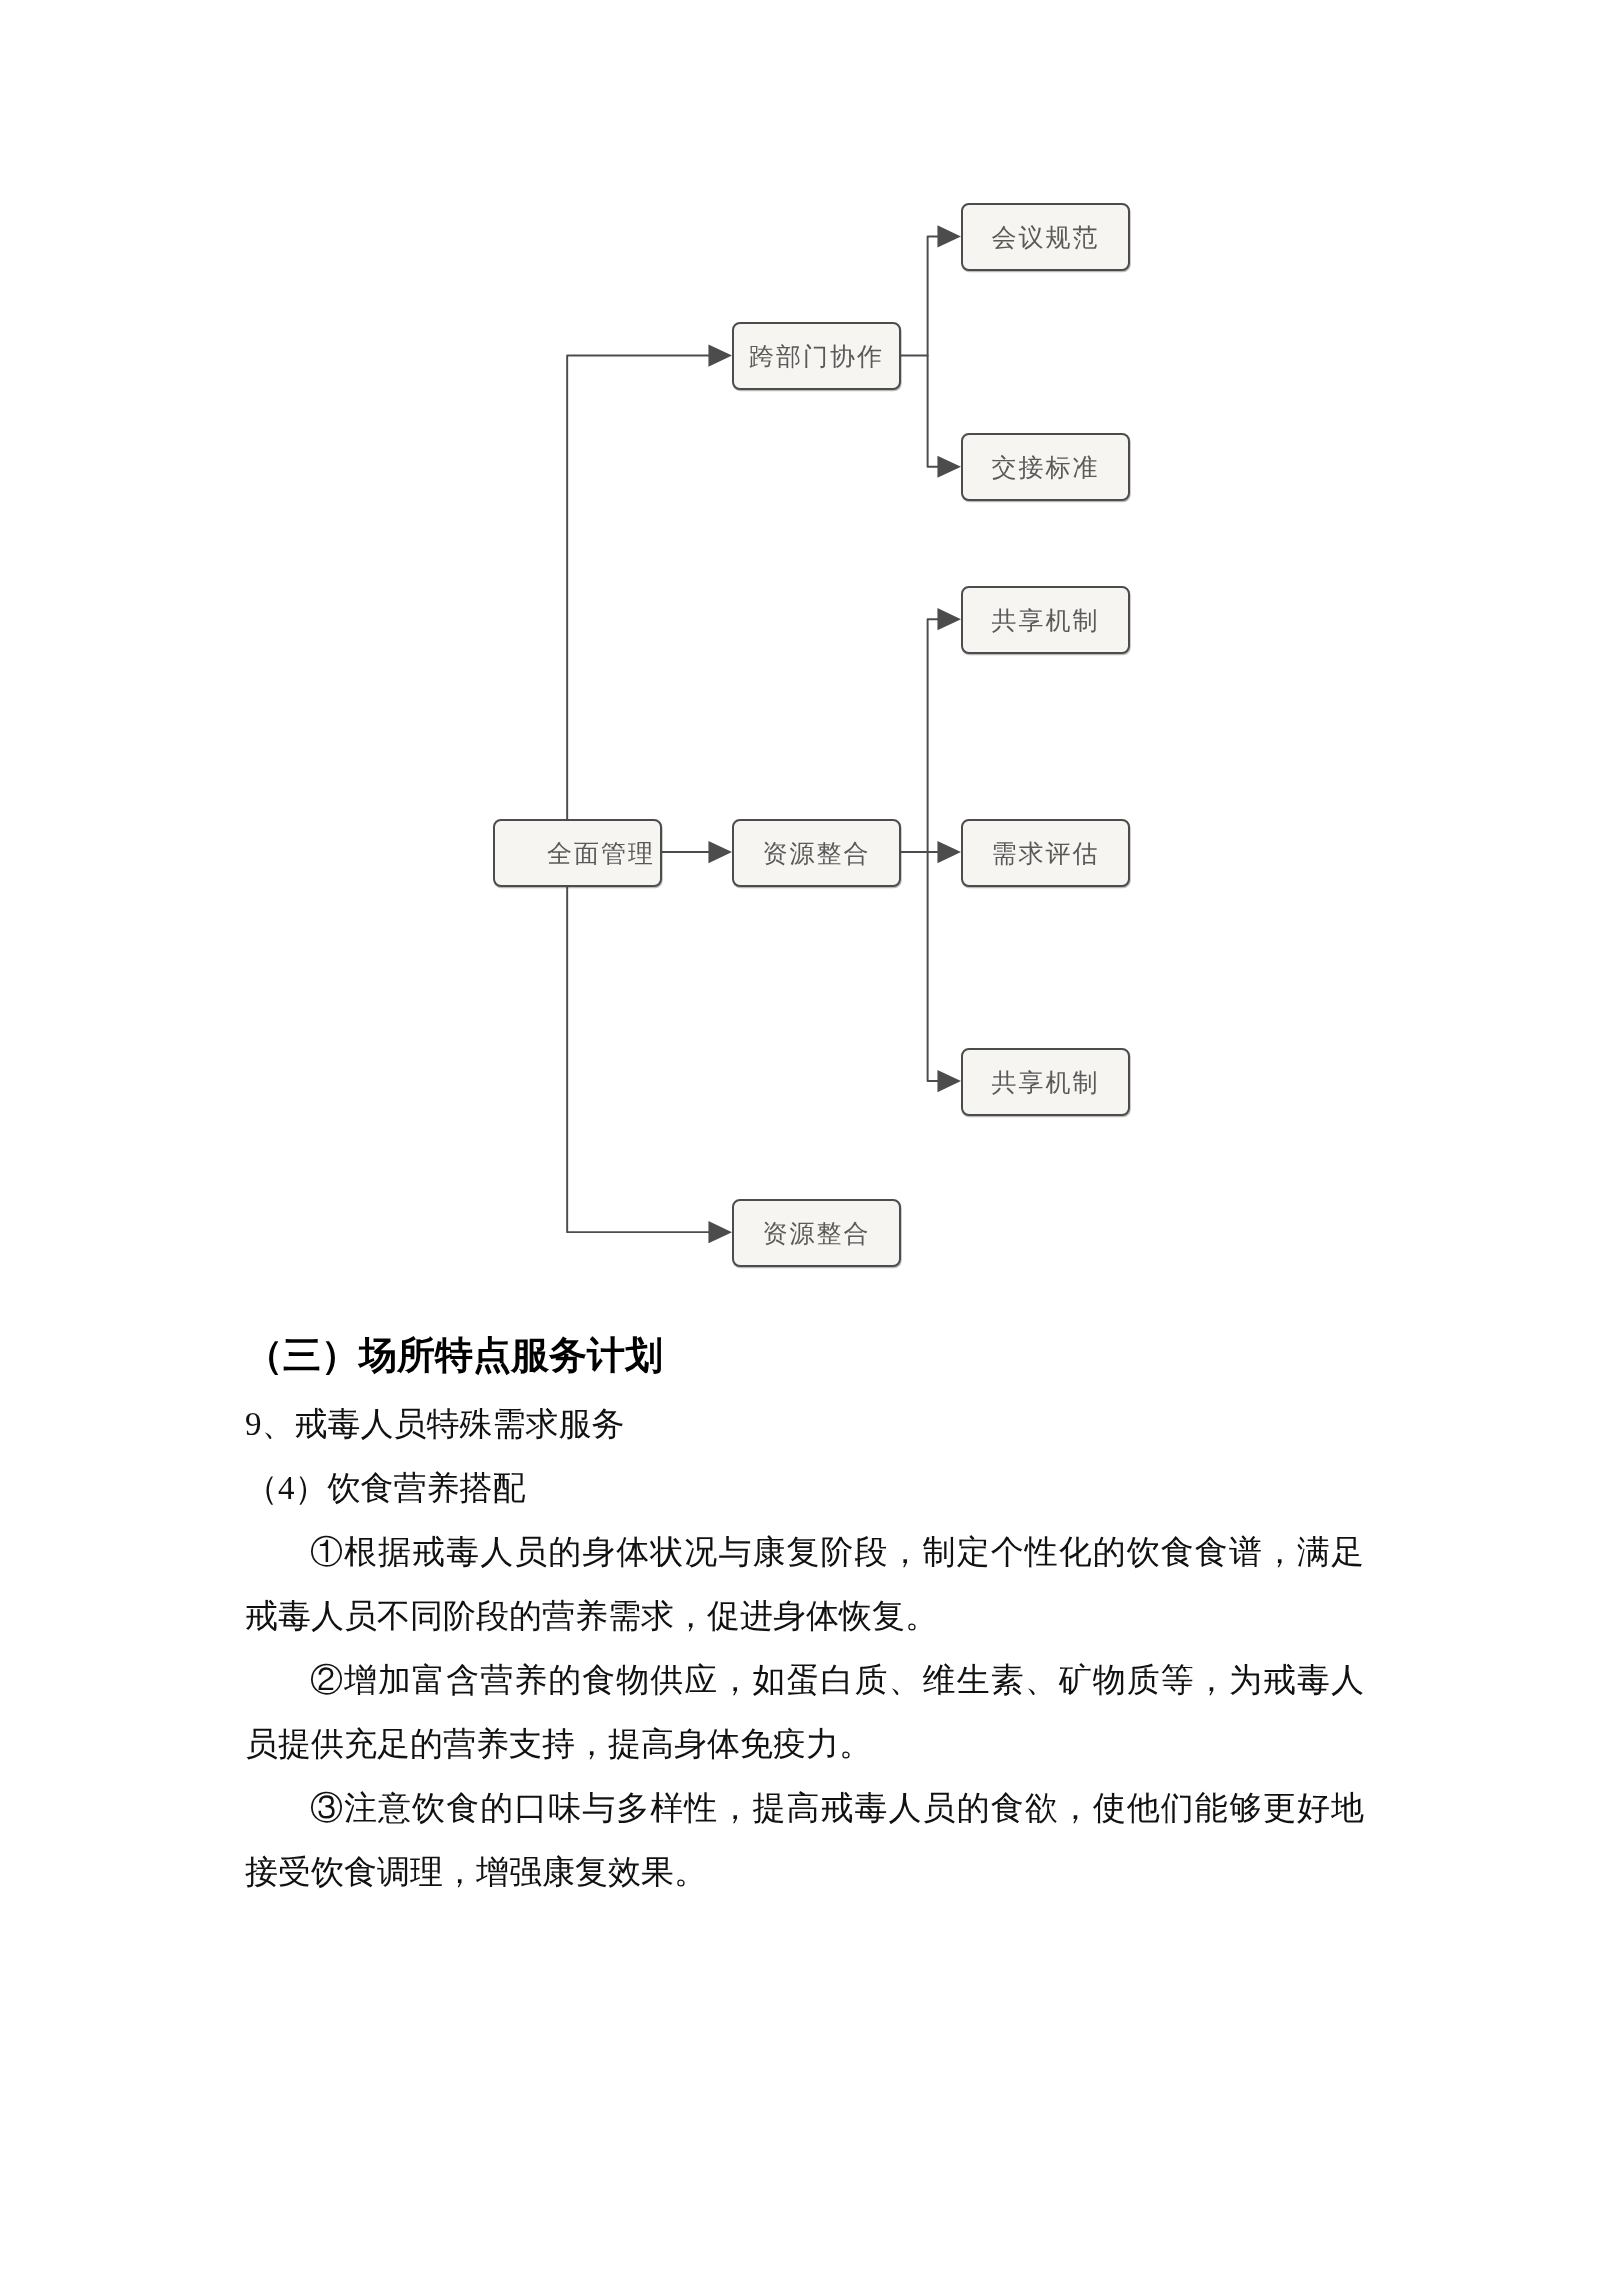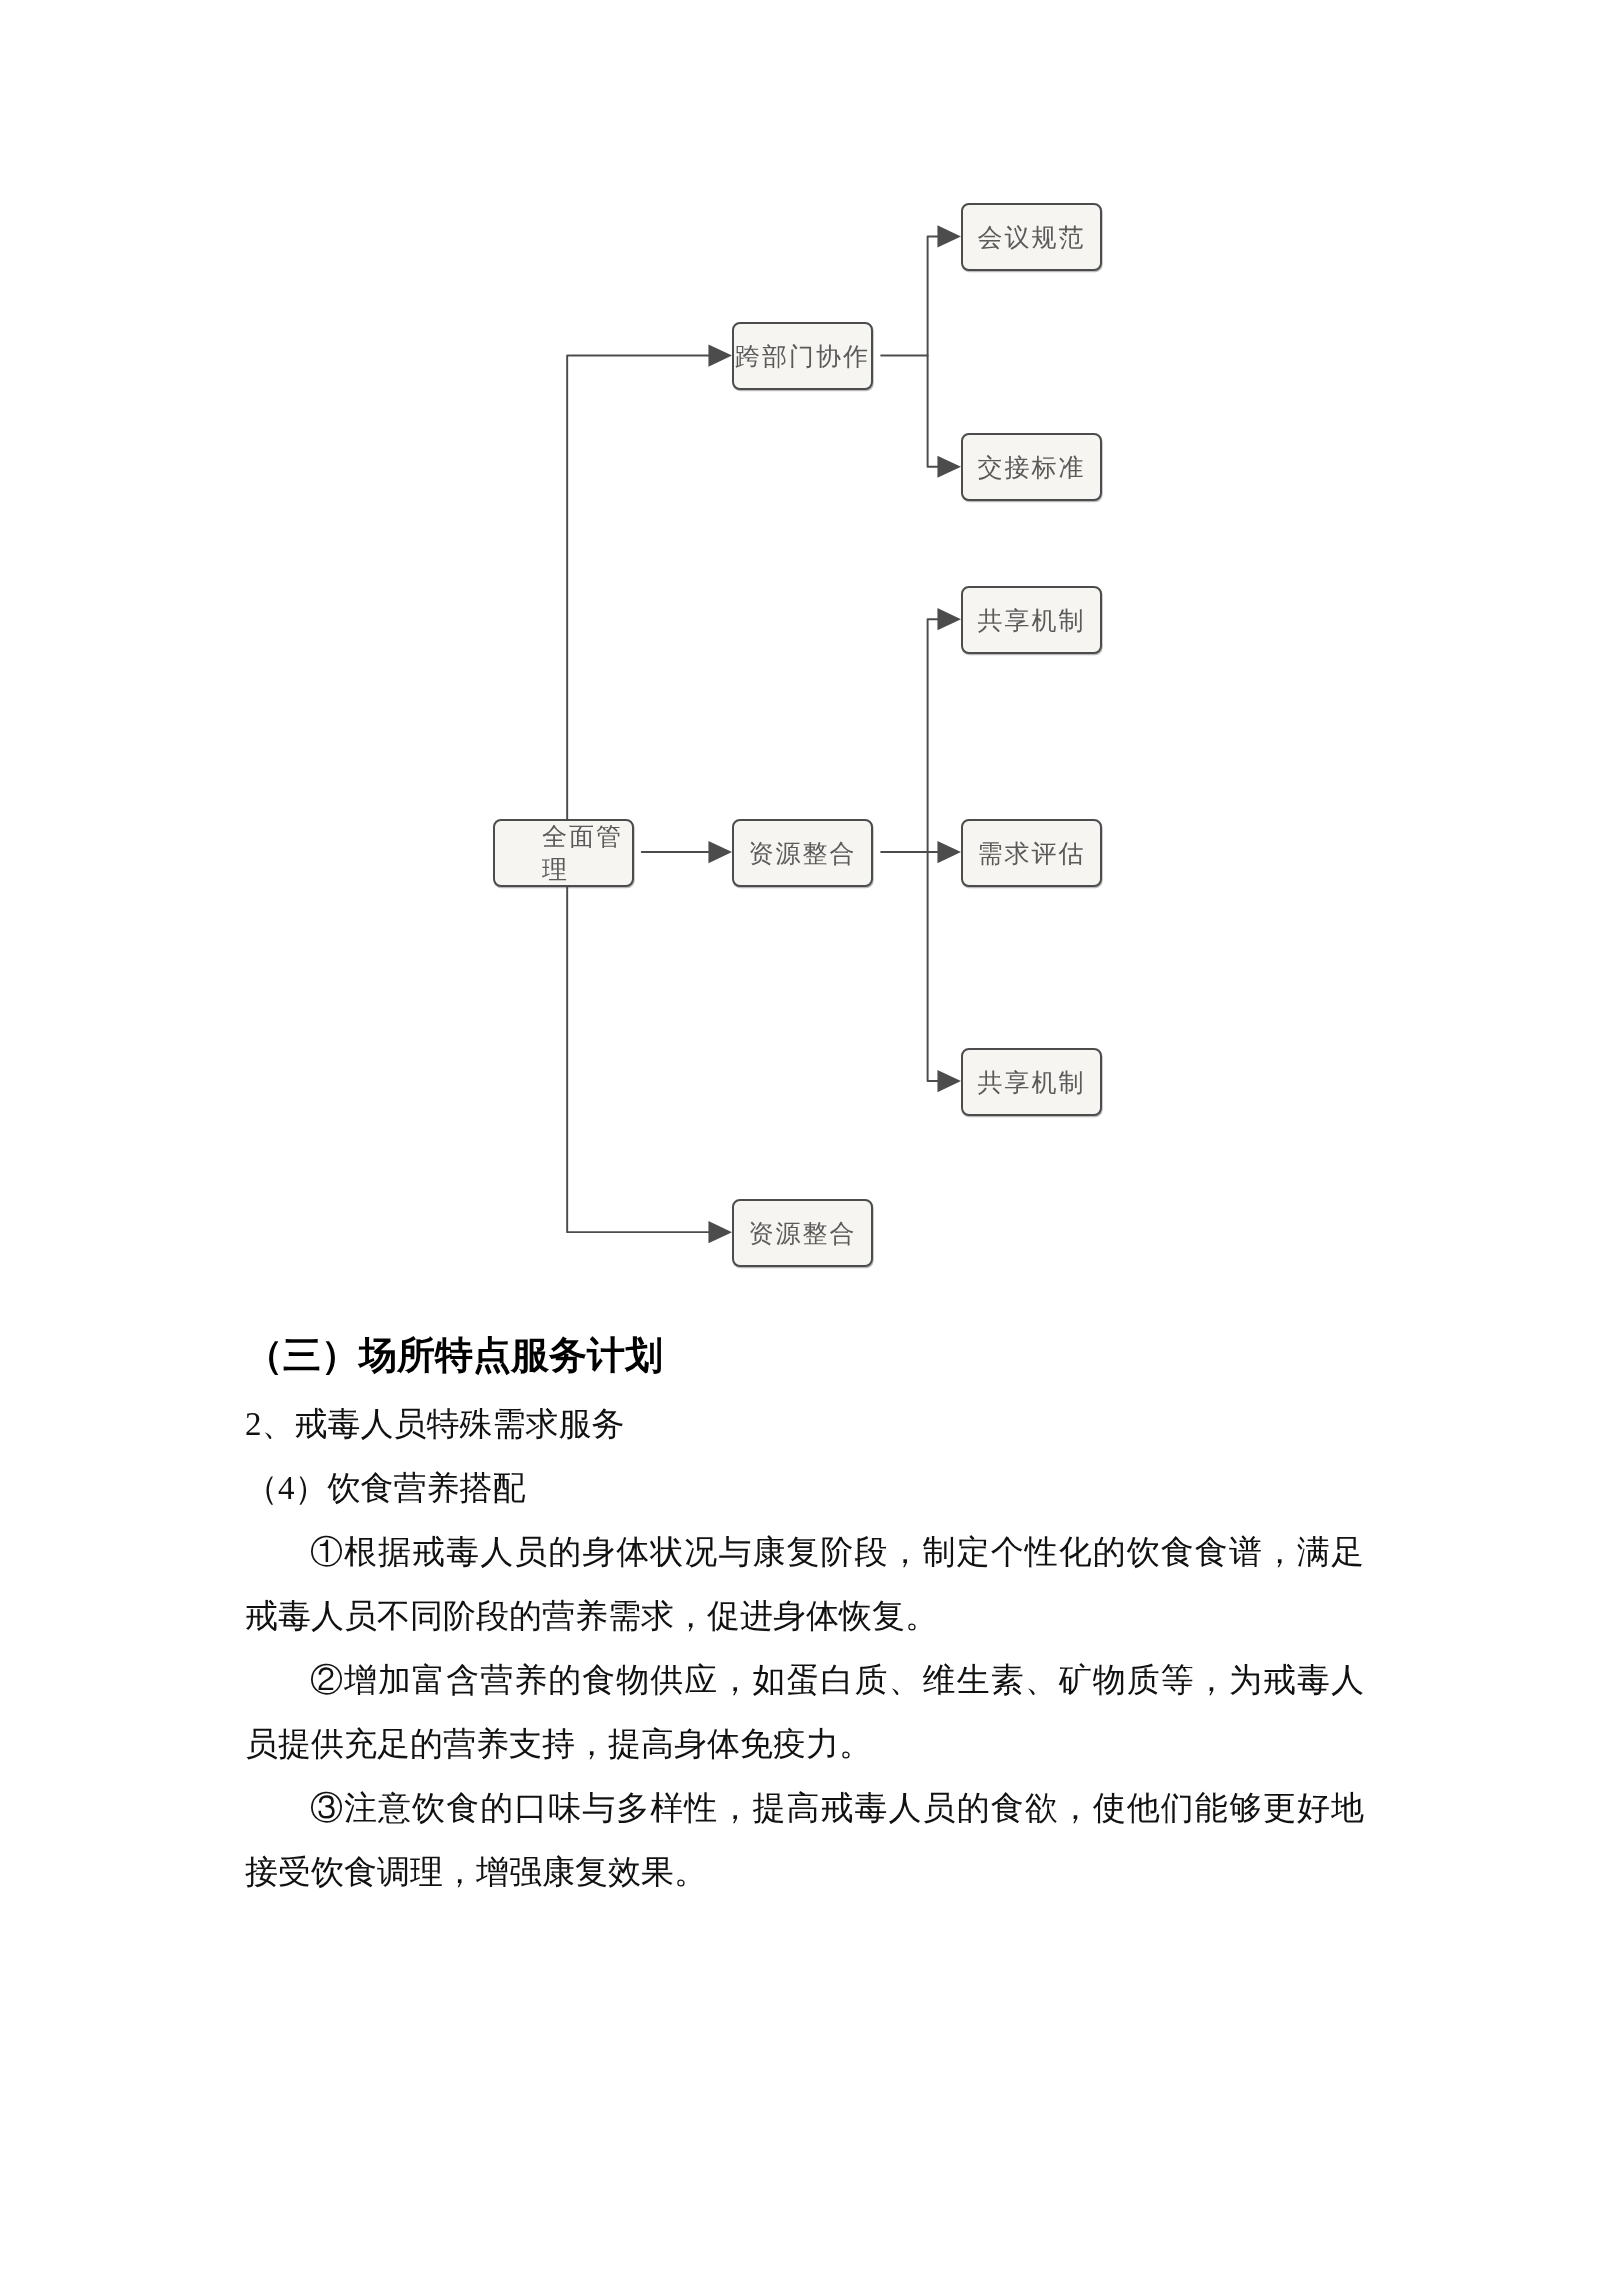--- a/index.html
+++ b/index.html
@@ -10,21 +10,21 @@
     background: #ffffff;
     overflow: hidden;
     font-family: "Liberation Serif", serif;
   }
 
   
   .diagram { position: absolute; left: 0; top: 0; width: 1623px; height: 1309px; }
   .diagram svg { position: absolute; left: 0; top: 0; }
   .node {
     position: absolute;
-    width: 141px;
+    width: 169px;
     height: 68px;
     box-sizing: border-box;
     background: #f6f5f1;
     border: 2px solid #4c4c4c;
     border-radius: 7.9px;
     display: flex;
     align-items: center;
     justify-content: center;
     font-size: 25px;
     letter-spacing: 2px;
@@ -124,21 +124,21 @@
       <span>需求评估</span>
     </div>
     <div class="node n-sharing">
       <span>共享机制</span>
     </div>
   </div>
 
   <div class="textblock">
     <h2 class="doc-heading">（三）场所特点服务计划</h2>
 
-    <p>2、戒毒人员特殊需求服务</p>
+    <p>9、戒毒人员特殊需求服务</p>
     <p>（4）饮食营养搭配</p>
     <p class="para-indent">①根据戒毒人员的身体状况与康复阶段，制定个性化的饮食食谱，满足戒毒人员不同阶段的营养需求，促进身体恢复。</p>
     <p class="para-indent">②增加富含营养的食物供应，如蛋白质、维生素、矿物质等，为戒毒人员提供充足的营养支持，提高身体免疫力。</p>
     <p class="para-indent">③注意饮食的口味与多样性，提高戒毒人员的食欲，使他们能够更好地接受饮食调理，增强康复效果。</p>
   </div>
 
 </div>
 
 
 </body></html>

